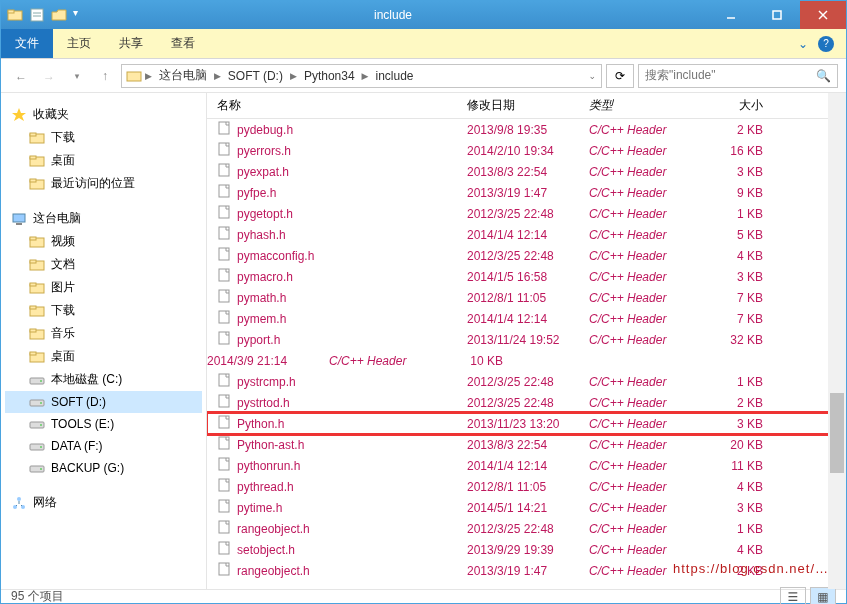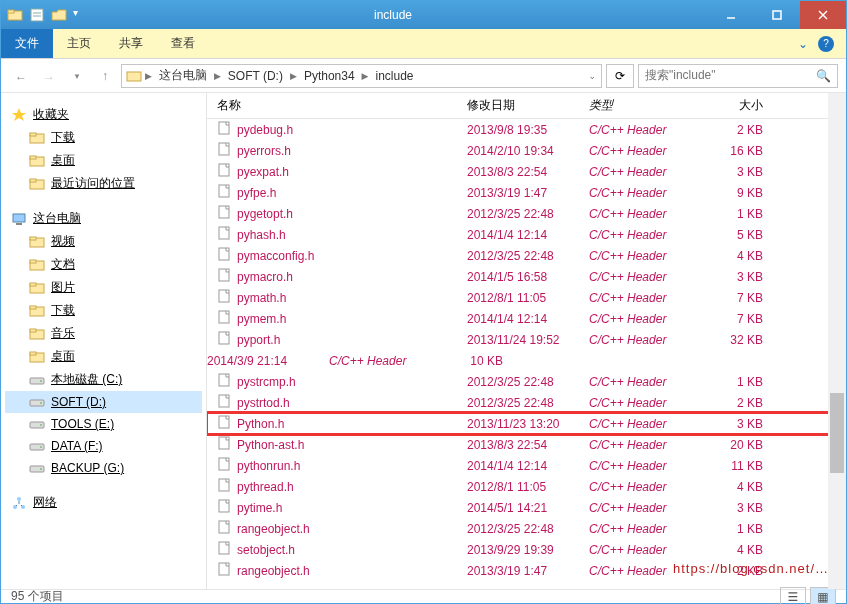--- a/index.html
+++ b/index.html
@@ -29,21 +29,21 @@
 .navbtn { width:24px; height:24px; display:flex; align-items:center; justify-content:center; color:#888; }
 .address { flex:1; height:24px; border:1px solid #c5c5c5; display:flex; align-items:center; padding:0 4px; gap:2px; }
 .address .crumb { padding:2px 4px; color:#333; }
 .address .sep { color:#777; padding:0 1px; font-size:9px; }
 .refresh { width:28px; height:24px; border:1px solid #c5c5c5; display:flex; align-items:center; justify-content:center; }
 .search { width:200px; height:24px; border:1px solid #c5c5c5; display:flex; align-items:center; padding:0 6px; color:#777; }
 .search span:first-child { flex:1; }
 
 
 .body { flex:1; display:flex; overflow:hidden; }
-.sidebar { width:206px; border-right:1px solid #e5e5e5; padding:10px 4px; overflow:auto;text-decoration:underline; }
+.sidebar { width:206px; border-right:1px solid #e5e5e5; padding:10px 4px; overflow:auto; }
 .sg { margin-bottom:12px; }
 .sg .hdr { display:flex; align-items:center; gap:6px; padding:3px 6px; font-weight:500; }
 .sg .itm { display:flex; align-items:center; gap:6px; padding:3px 6px 3px 24px; }
 .sg .itm.sel { background:#cde8ff; }
 .ico16 { width:16px; height:16px; flex-shrink:0; }
 
 .listpane { flex:1; display:flex; flex-direction:column; position:relative; }
 .cols { display:flex; border-bottom:1px solid #e5e5e5; padding:4px 0; color:#000000; }
 .cols > div, .row > div { overflow:hidden; text-overflow:ellipsis; white-space:nowrap; }
 .c-name { width:260px; padding-left:10px; }

